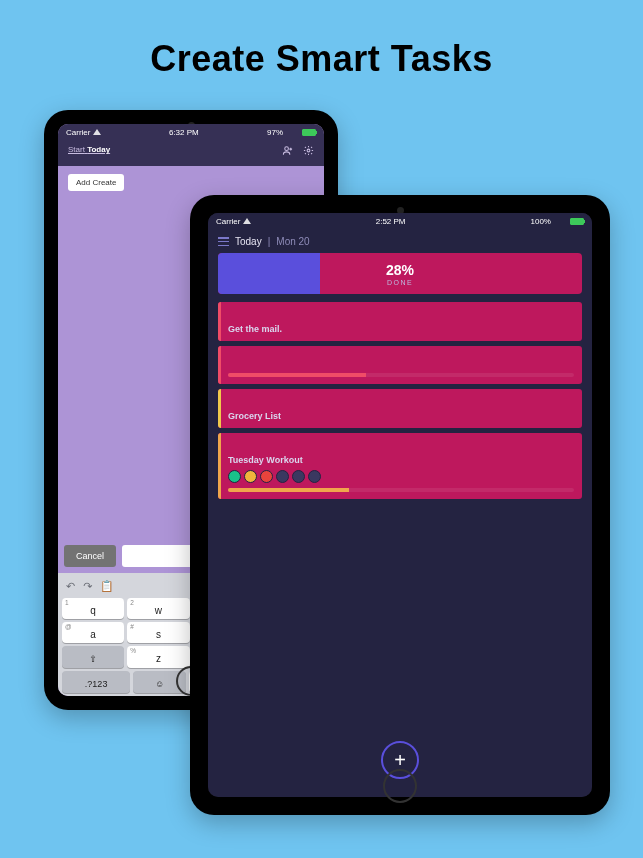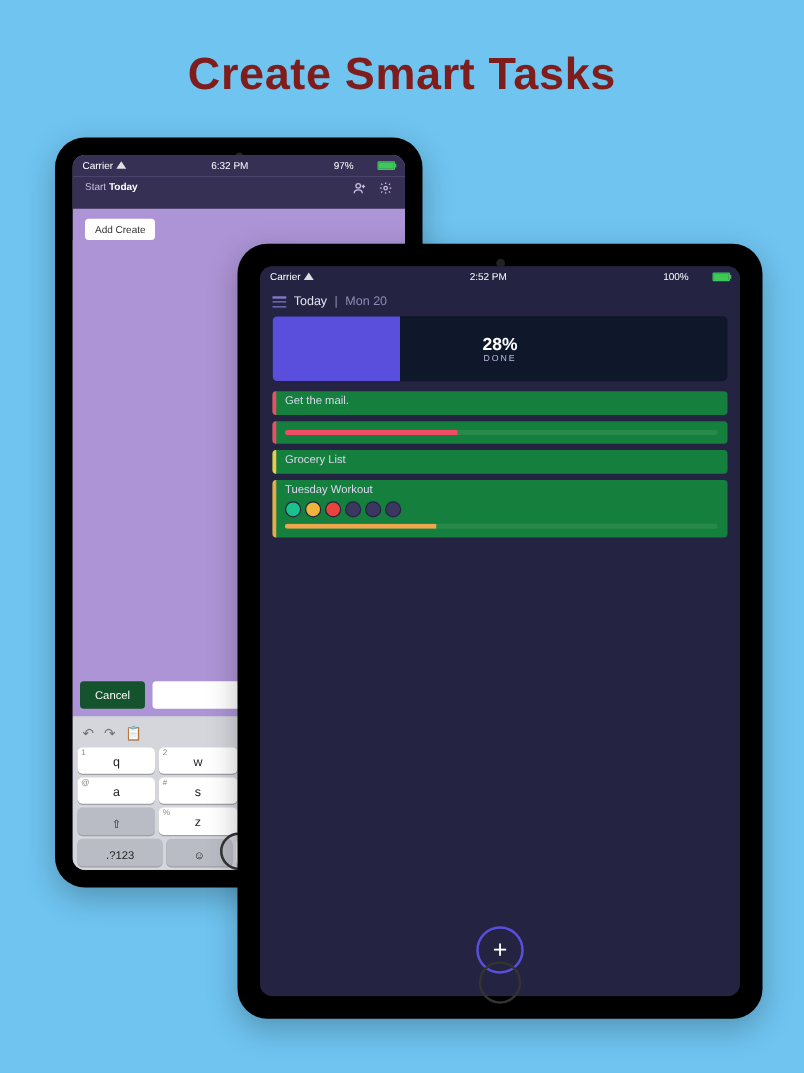--- a/index.html
+++ b/index.html
@@ -1,17 +1,17 @@
 <!DOCTYPE html>
 <html><head>
   <meta charset="utf-8">
   <style>
     * { margin:0; padding:0; box-sizing:border-box; font-family:-apple-system,Helvetica,Arial,sans-serif; }
     body { width:643px; height:858px; background:#6fc4f0; overflow:hidden; position:relative; }
-    .headline { text-align:center; color:#7f1d1d; font-size:36px; font-weight:700; padding:38px 0 0 0; letter-spacing:.5px; }
+    .headline { text-align:center; color:#000000; font-size:36px; font-weight:700; padding:38px 0 0 0; letter-spacing:.5px; }
 
     
     .ipad { position:absolute; background:#000; border-radius:24px; box-shadow:0 8px 24px rgba(0,0,0,.25); }
     .ipad .bezel { position:absolute; inset:14px; background:#111; border-radius:10px; overflow:hidden; }
     .ipad .home { position:absolute; left:50%; bottom:14px; width:30px; height:30px; margin-left:-15px; border:2px solid #333; border-radius:50%; }
     .ipad .camera { position:absolute; left:50%; top:12px; width:7px; height:7px; margin-left:-3.5px; background:#222; border-radius:50%; }
 
     .ipad-left { left:44px; top:110px; width:294px; height:600px; }
     .ipad-right { left:190px; top:195px; width:420px; height:620px; }
     .ipad-right .bezel { inset:18px; }
@@ -19,54 +19,54 @@
 
     
     .scr-left { position:absolute; inset:0; background:#ad94d6; display:flex; flex-direction:column; color:#fff; }
     .statusbar { display:flex; justify-content:space-between; align-items:flex-end; font-size:8px; padding:4px 8px; background:#363055; color:#fff; }
     .sb-right { display:flex; align-items:center; gap:19px; }
     .battery { width:14px; height:7px; border:1px solid #3dc95a; border-radius:1px; position:relative; }
     .battery::after { content:''; position:absolute; right:-2px; top:1px; width:1px; height:3px; background:#3dc95a; }
     .battery .fill { position:absolute; inset:0; background:#3dc95a; }
 
     .left-header { background:#363055; padding:4px 10px 8px 10px; display:flex; align-items:flex-start; justify-content:space-between; }
-    .start-line { font-size:8px; color:#c8bce0; }
+    .start-line { font-size:8px; color:#c8bce0;text-decoration:underline; }
     .start-line b { color:#fff; }
     .header-icons { display:flex; gap:10px; color:#c8bce0; font-size:10px; }
     .task-title { background:#363055; color:#fff; font-size:12px; font-weight:700; padding:0 10px 12px 10px; }
     .subtask-btn { margin:8px 0 0 10px; background:#fff; color:#333; font-size:8px; padding:4px 8px; border-radius:3px; border:none; width:max-content; }
 
     .left-body { flex:1; background:#ad94d6; }
     .left-bottom { background:#ad94d6; padding:6px; display:flex; gap:6px; }
-    .cancel-btn { background:#14532d; color:#fff; font-size:9px; padding:6px 12px; border:none; border-radius:3px; }
+    .cancel-btn { background:#737373; color:#fff; font-size:9px; padding:6px 12px; border:none; border-radius:3px; }
     .confirm-btn { flex:1; background:#fff; border:none; border-radius:3px; }
 
     .kb { background:#d4d6dc; padding:4px 4px 0 4px; }
     .kb-tool { display:flex; gap:8px; padding:3px 4px 5px 4px; color:#6b6e76; font-size:11px; }
     .kb-row { display:flex; gap:3px; margin-bottom:3px; }
     .key { flex:1; background:#fff; border-radius:4px; text-align:center; font-size:10px; padding:7px 0 3px 0; color:#222; box-shadow:0 1px 0 rgba(0,0,0,.25); position:relative; }
     .key .n { position:absolute; top:1px; left:3px; font-size:6.5px; color:#888; }
     .key.mod { background:#b9bcc4; font-size:9px; padding:8px 0 4px 0; }
     .key.wide { flex:1.3; }
 
     
     .scr-right { position:absolute; inset:0; background:#242341; display:flex; flex-direction:column; color:#e6e4f2; }
     .scr-right .statusbar { background:#242341; }
     .today-bar { display:flex; align-items:center; gap:6px; padding:6px 10px; font-size:10px; color:#8e8bb8; }
     .menu-icon { width:11px; height:9px; display:inline-flex; flex-direction:column; justify-content:space-between; }
     .menu-icon span { height:1.5px; background:#7b78c8; }
     .today-bar .day { color:#e6e4f2; }
 
-    .progress-card { margin:0 10px 8px 10px; background:#0f172a; border-radius:4px; height:52px; position:relative; overflow:hidden; display:flex; flex-direction:column; align-items:center; justify-content:center; }
+    .progress-card { margin:0 10px 8px 10px; background:#be185d; border-radius:4px; height:41px; position:relative; overflow:hidden; display:flex; flex-direction:column; align-items:center; justify-content:center; }
     .progress-fill { position:absolute; left:0; top:0; bottom:0; background:#5a4fdc; }
     .progress-card .pct { font-size:14px; font-weight:700; color:#fff; z-index:1; }
     .progress-card .done { font-size:7px; color:#bdbae0; letter-spacing:1.5px; z-index:1; margin-top:1px; }
 
     .tasklist { padding:0 10px; display:flex; flex-direction:column; gap:5px; }
-    .task { background:#15803d; border-radius:3px; padding:2px 8px 7px 10px; position:relative; font-size:9px; color:#dad7ef; }
+    .task { background:#be185d; border-radius:3px; padding:22px 8px 7px 10px; position:relative; font-size:9px; color:#dad7ef;font-weight:bold; }
     .task .stripe { position:absolute; left:0; top:0; bottom:0; width:3px; border-radius:3px 0 0 3px; }
     .task-bar { margin-top:5px; height:4px; background:rgba(255,255,255,.08); border-radius:2px; overflow:hidden; }
     .task-bar .f { height:100%; }
     .avatars { display:flex; gap:3px; margin-top:5px; }
     .av { width:13px; height:13px; border-radius:50%; border:1px solid #242341; }
 
     .fab { position:absolute; left:50%; bottom:18px; width:38px; height:38px; margin-left:-19px; border-radius:50%; background:#242341; border:2px solid #5a4fdc; display:flex; align-items:center; justify-content:center; color:#fff; font-size:20px; }
 
     .wifi-ic { display:inline-block; width:0; height:0; border-left:4px solid transparent; border-right:4px solid transparent; border-bottom:6px solid #fff; opacity:.85; }
   </style>

